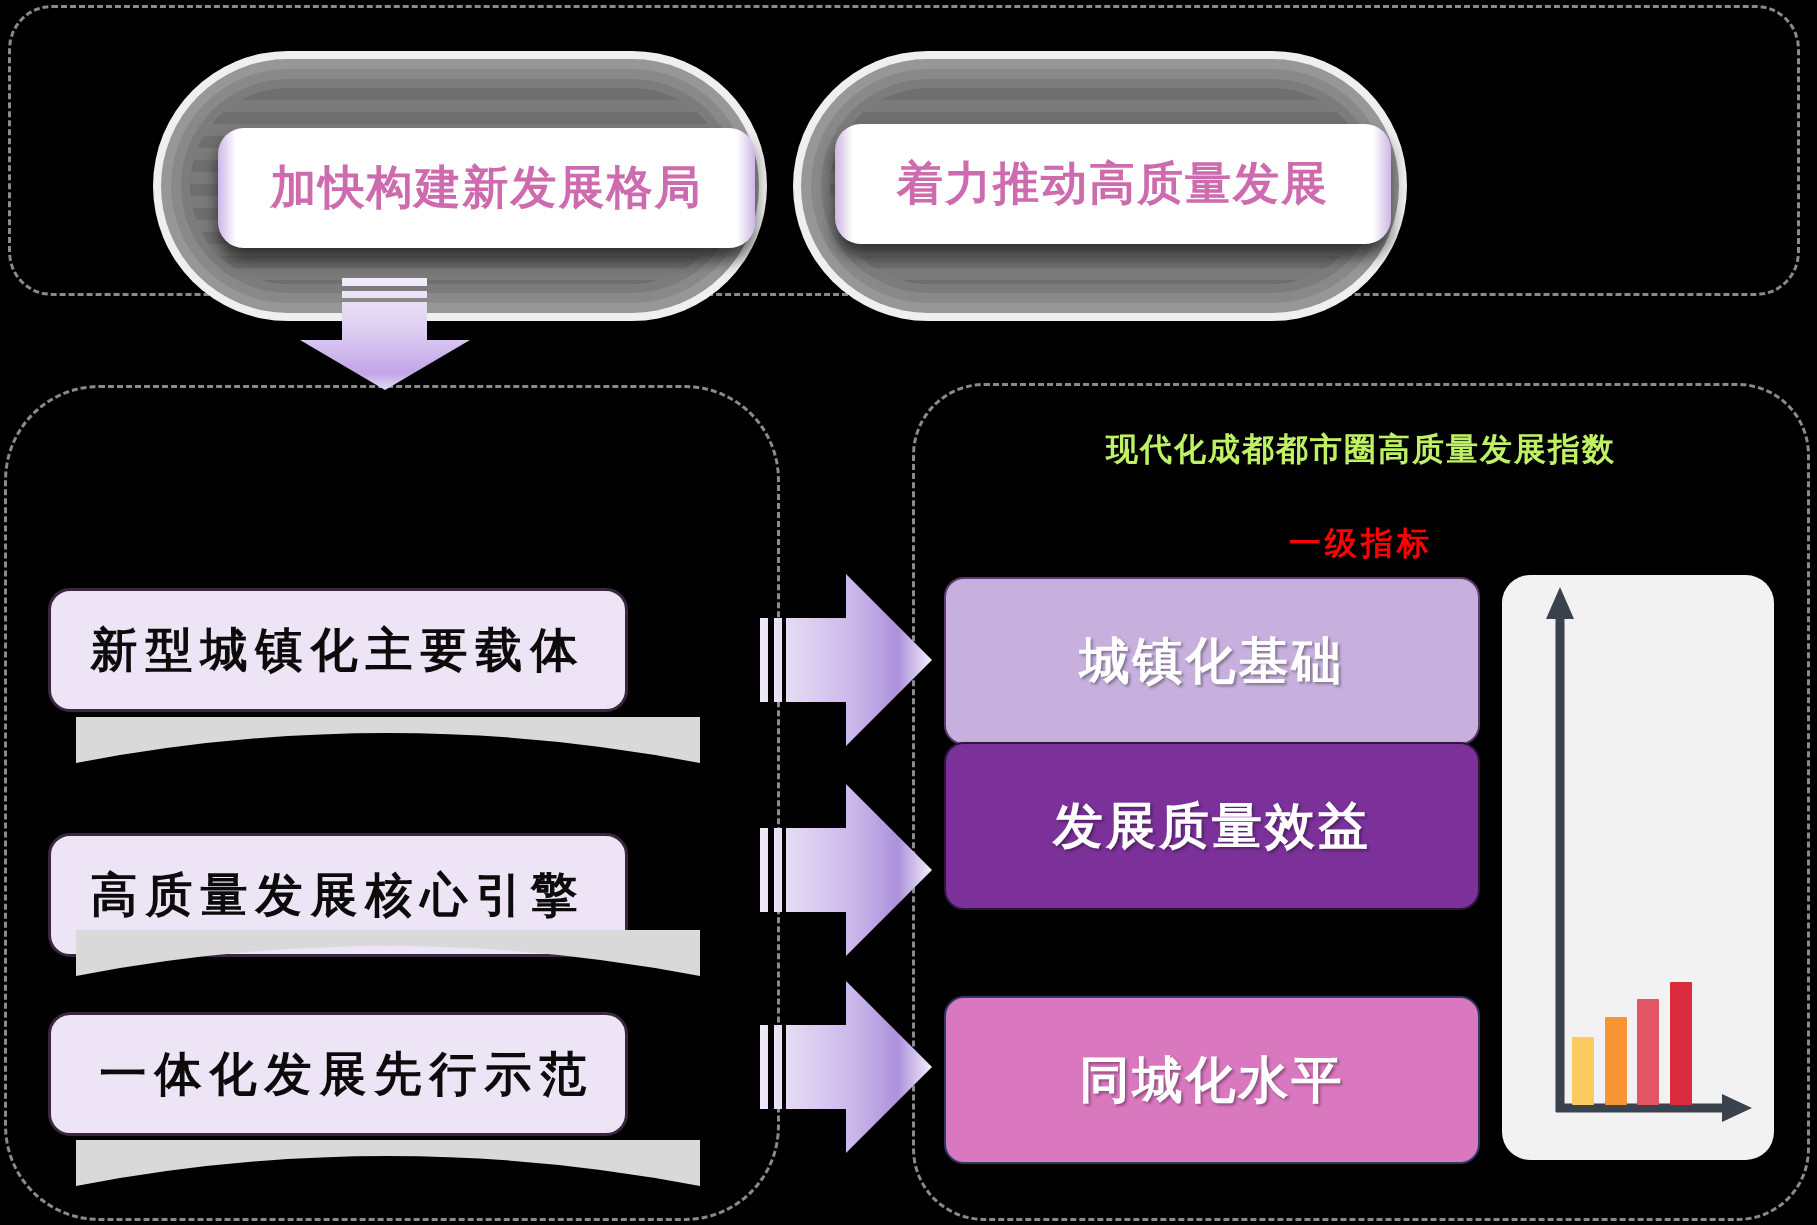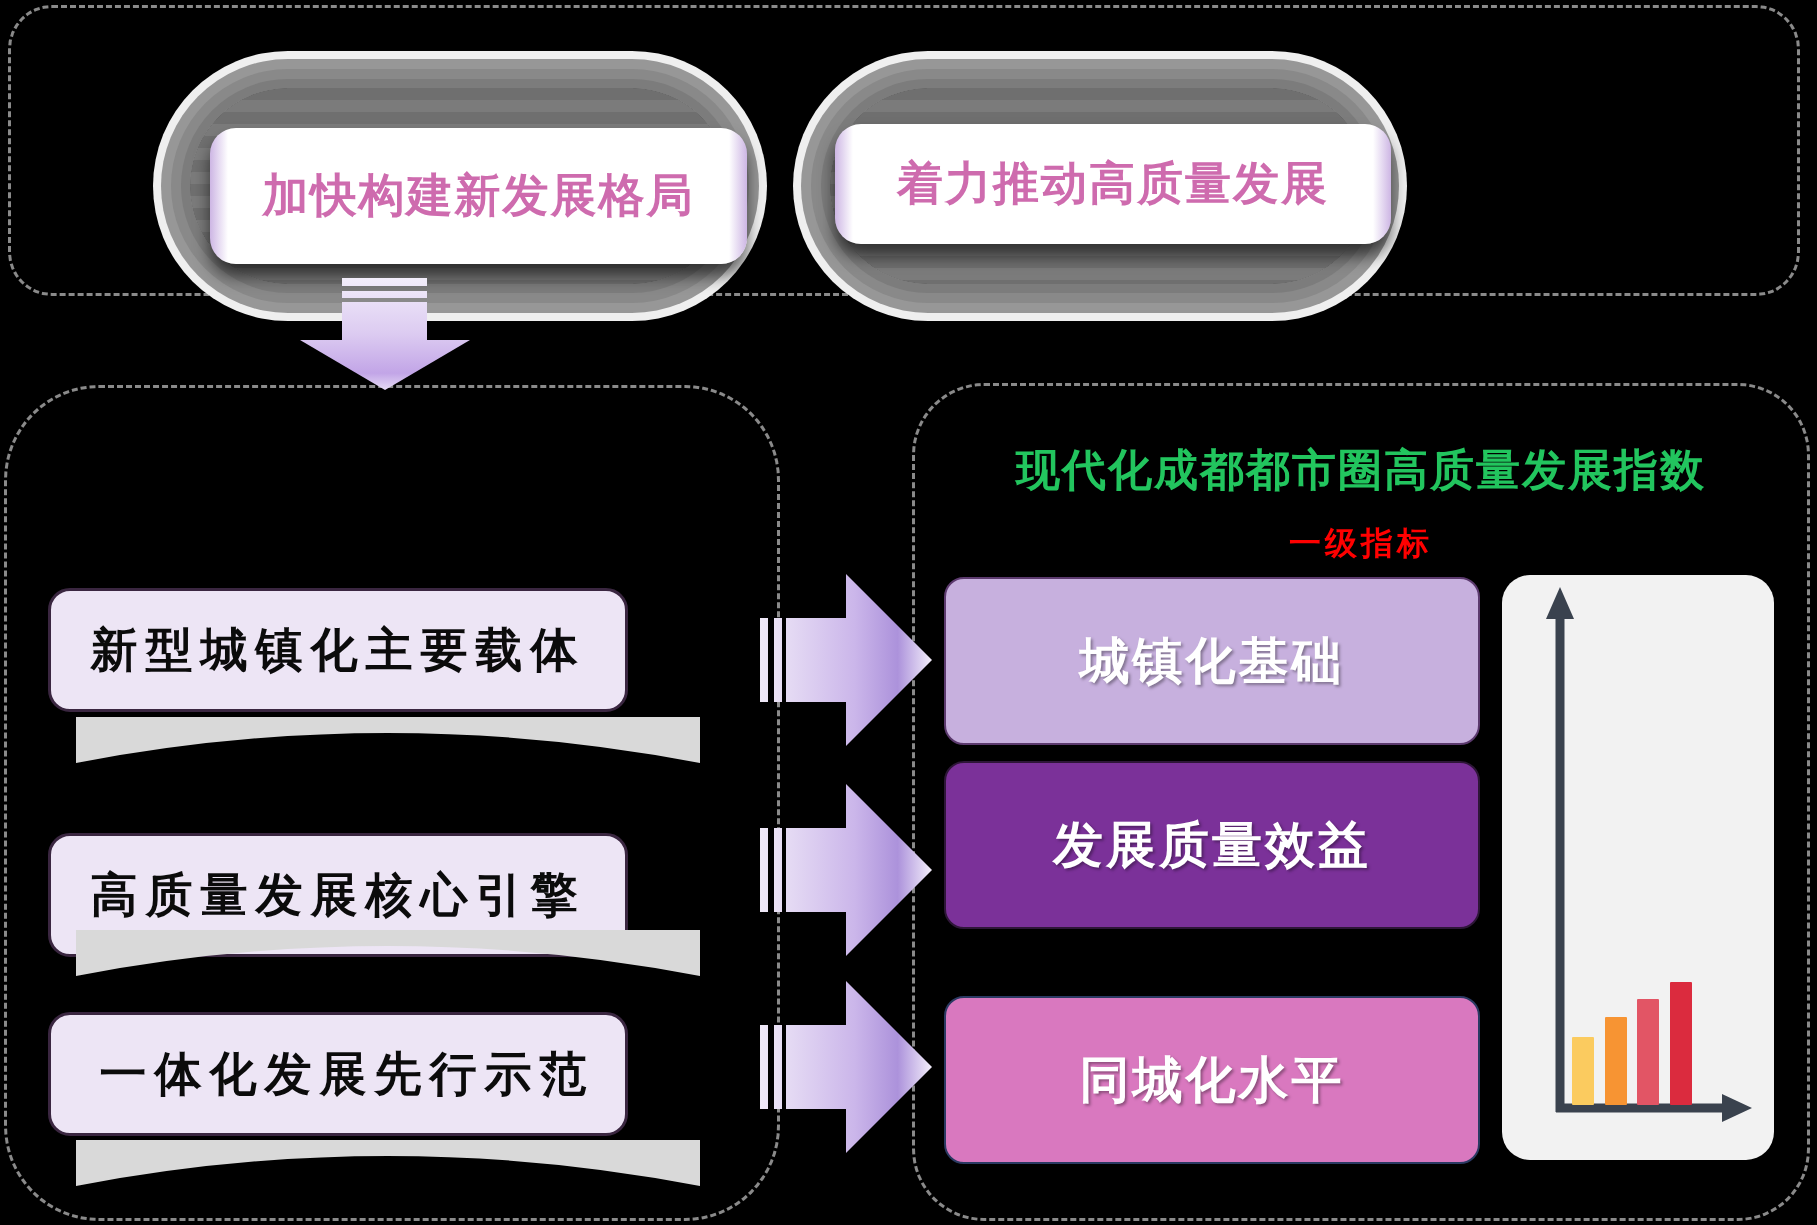--- a/index.html
+++ b/index.html
@@ -17,21 +17,21 @@
   .pill-cloud{position:absolute;z-index:2;border-radius:999px;
     background:repeating-linear-gradient(180deg,#6f6f6f 0 12px,#7b7b7b 12px 24px);
     box-shadow:0 0 0 9px #7c7c7c,0 0 0 19px #898989,0 0 0 29px #979797,0 0 0 37px #efefef;}
   #cloud-left{left:190px;top:88px;width:540px;height:196px;}
   #cloud-right{left:830px;top:88px;width:540px;height:196px;}
 
   .pill-box{position:absolute;z-index:3;border-radius:26px;
     background:linear-gradient(90deg,#CDB6E4 0,#ffffff 18px,#ffffff calc(100% - 18px),#CDB6E4 100%);
     box-shadow:0 12px 16px rgba(0,0,0,.6);
     display:flex;align-items:center;justify-content:center;}
-  #pill-left{left:210px;top:128px;width:537px;height:136px;}
+  #pill-left{left:218px;top:128px;width:537px;height:120px;}
   #pill-right{left:822px;top:124px;width:556px;height:120px;margin-left:13px;}
   .pill-label{font-size:46px;font-weight:bold;color:#CE6BAE;letter-spacing:2px;white-space:nowrap;}
 
   
   .arrow{position:absolute;z-index:4;}
   #down-arrow{left:300px;top:278px;}
   #flow-arrow-0{left:760px;top:574px;}
   #flow-arrow-1{left:760px;top:784px;}
   #flow-arrow-2{left:760px;top:981px;}
 
@@ -39,30 +39,30 @@
   .pillar{position:absolute;z-index:2;left:48px;width:580px;height:124px;
     background:#EDE5F5;border:3px solid #3A2640;border-radius:22px;
     display:flex;align-items:center;justify-content:center;box-shadow:3px 5px 6px rgba(0,0,0,.5);text-align:right;}
   .pillar-label{font-size:47px;font-weight:bold;color:#0b0b0b;letter-spacing:8px;white-space:nowrap;}
   #pillar-0{top:588px;} #pillar-1{top:833px;} #pillar-2{top:1012px;padding-left:18px;}
   .ribbon{position:absolute;z-index:2;left:76px;width:624px;height:48px;}
   #ribbon-0{top:717px;} #ribbon-1{top:930px;} #ribbon-2{top:1140px;}
 
   
   .rp-title{position:absolute;z-index:2;left:912px;width:898px;text-align:center;font-weight:bold;white-space:nowrap;}
-  #idx-title{top:441px;font-size:44px;color:#22c55e;letter-spacing:2px;}
+  #idx-title{top:428px;font-size:32px;color:#bef264;letter-spacing:2px;}
   #idx-sub{top:522px;font-size:32px;color:#FF0000;letter-spacing:4px;}
 
   
   .indicator{position:absolute;z-index:2;left:944px;width:536px;height:168px;
     border:2px solid #333;border-radius:20px;display:flex;align-items:center;justify-content:center;
     box-shadow:2px 6px 8px rgba(0,0,0,.45);}
   .indicator-label{font-size:50px;font-weight:bold;color:#fff;letter-spacing:3px;
     text-shadow:2px 2px 3px rgba(0,0,0,.35);white-space:nowrap;}
-  #ind-0{top:577px;} #ind-1{top:761px;} #ind-2{top:996px;}
+  #ind-0{top:577px;} #ind-1{top:742px;} #ind-2{top:996px;}
 
   
   #chart-panel{position:absolute;z-index:2;left:1502px;top:575px;width:272px;height:585px;
     background:#F2F2F2;border-radius:28px;}
   #chart-panel svg{position:absolute;left:0;top:0;}
   .bar{position:absolute;bottom:55px;width:22px;border-radius:1px;}
 </style>
 </head>
 <body>
 

